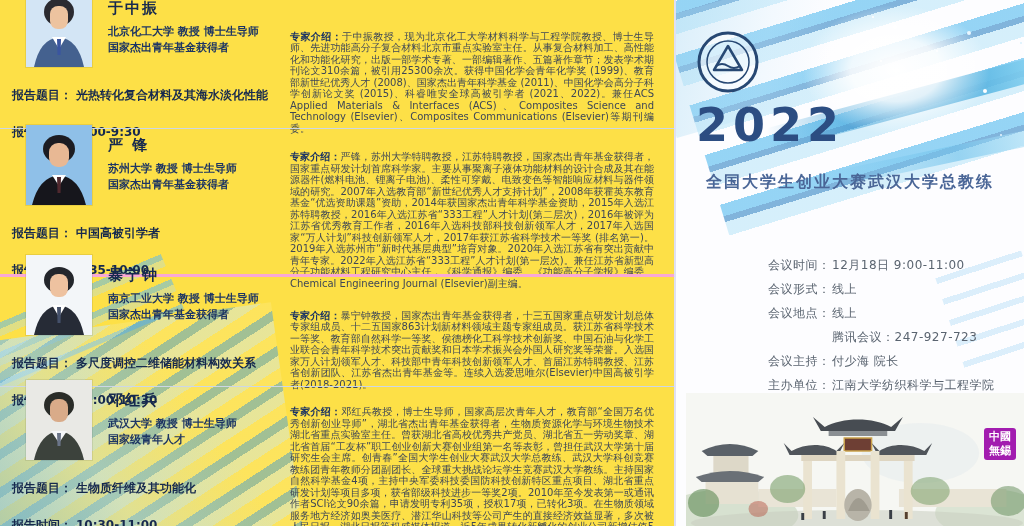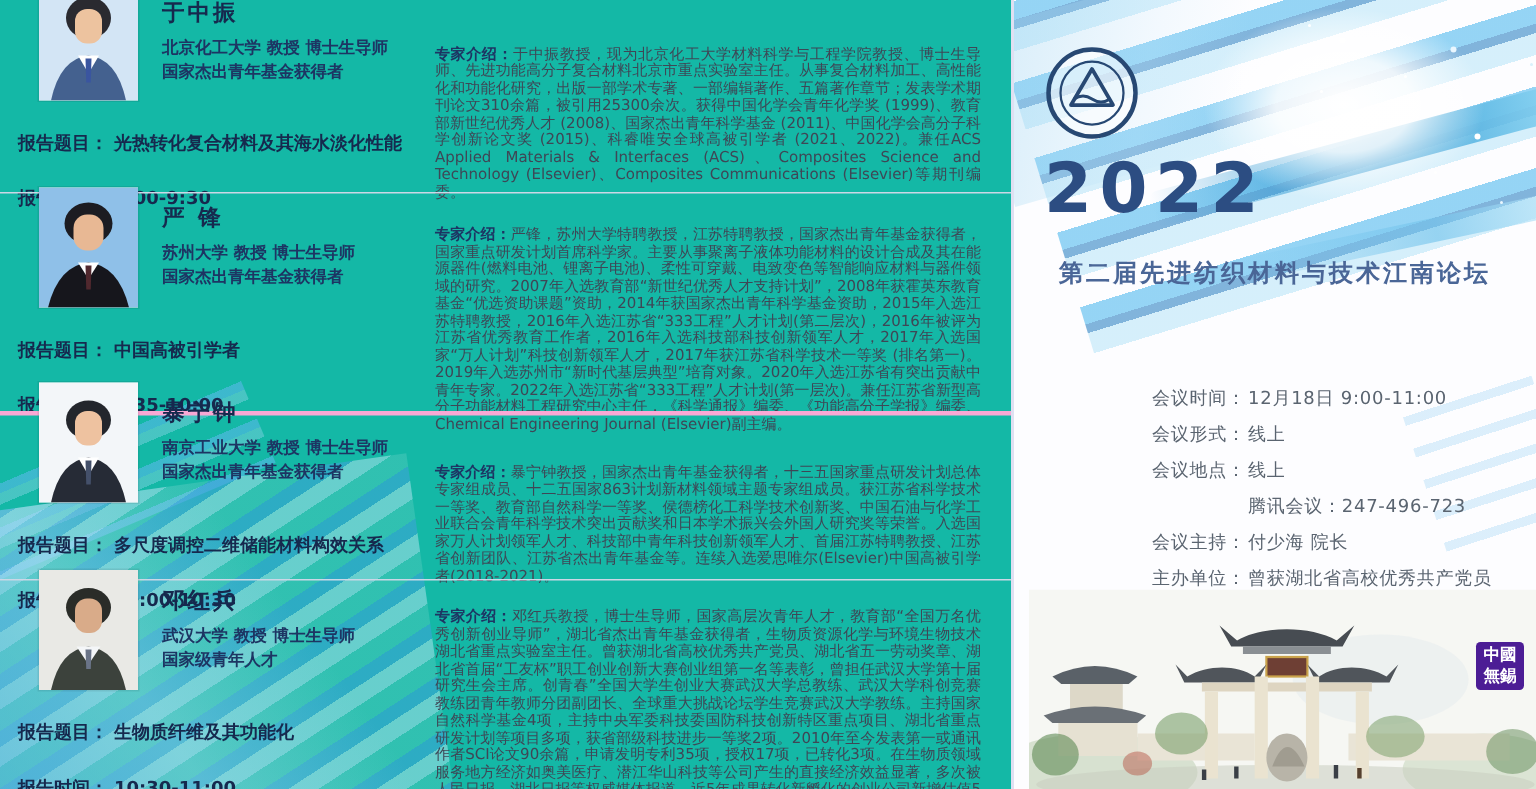--- a/index.html
+++ b/index.html
@@ -1,21 +1,21 @@
 <!DOCTYPE html>
 <html><head>
 <meta charset="utf-8">
 <style>
   * { margin:0; padding:0; box-sizing:border-box; }
   html,body { width:1024px; height:526px; overflow:hidden; }
   body { font-family:"DejaVu Sans","Liberation Sans",sans-serif; background:#fff; }
   .poster { position:relative; width:1024px; height:526px; display:flex; background:#fff; }
 
   
-  .left-panel { position:relative; width:674px; height:526px; background:#14b8a6; overflow:hidden; }
+  .left-panel { position:relative; width:674px; height:526px; background:#fde047; overflow:hidden; }
   .deco { position:absolute; pointer-events:none; z-index:0; }
   .streak-mid { left:-40px; top:290px; width:220px; height:64px; transform:rotate(-23deg);
     background:repeating-linear-gradient(180deg, rgba(90,180,235,0) 0 5px, rgba(95,185,238,.55) 5px 11px,
       rgba(170,220,248,.35) 11px 18px, rgba(255,255,255,0) 18px 27px); }
   .corner-wash { left:-70px; bottom:-50px; width:360px; height:250px; transform:rotate(-8deg);
     background:
       linear-gradient(62deg, rgba(86,170,230,.65), rgba(170,218,247,.35) 45%, rgba(255,255,255,0) 72%),
       repeating-linear-gradient(155deg, rgba(70,160,225,.5) 0 9px, rgba(205,235,252,.45) 9px 20px, rgba(255,255,255,.12) 20px 32px); }
 
   .row { position:relative; z-index:1; display:flex; align-items:center; width:100%; }
@@ -68,21 +68,21 @@
   .year { position:absolute; top:98px; left:20px; z-index:2; font-size:46px; font-weight:800; 
     color:#2c4d82; letter-spacing:5px; }
   .forum-title { position:absolute; top:172px; left:0; right:0; z-index:2; text-align:center;
     font-size:16px; font-weight:600; letter-spacing:2px; color:#4a6697; }
   .details { position:absolute; top:258px; left:92px; right:4px; z-index:2; }
   .drow { display:flex; margin-bottom:9px; font-size:12px; line-height:15px; color:#5a6470; letter-spacing:.5px; white-space:nowrap; }
   .dlabel { width:64px; flex:none; }
 
   .illus { position:absolute; left:10px; right:0; bottom:0; height:133px; z-index:1; }
   .illus svg { display:block; width:100%; height:100%; }
-  .seal { position:absolute; right:8px; bottom:66px; z-index:3; width:32px; height:32px; background:#4c1d95;
+  .seal { position:absolute; right:8px; bottom:66px; z-index:3; width:32px; height:32px; background:#a21caf;
     border-radius:3px; color:#fff; font-size:11px; line-height:14px; font-weight:bold; text-align:center; padding-top:2px; }
 </style>
 </head>
 <body>
 
 <div class="poster">
 
   <div class="left-panel">
     <div class="deco streak-mid"></div>
     <div class="deco corner-wash"></div>
@@ -210,46 +210,46 @@
     <div class="logo">
       <svg viewBox="0 0 64 64">
         <circle cx="32" cy="32" r="29" fill="rgba(255,255,255,.6)" stroke="#274873" stroke-width="3"></circle>
         <circle cx="32" cy="32" r="21" fill="none" stroke="#274873" stroke-width="1.5"></circle>
         <path d="M32 16 L46 40 L18 40 Z" fill="none" stroke="#274873" stroke-width="2.5" stroke-linejoin="round"></path>
         <path d="M20 36 Q26 32 32 36 Q38 40 44 36" fill="none" stroke="#274873" stroke-width="2"></path>
       </svg>
     </div>
 
     <div class="year">2022</div>
-    <div class="forum-title">第二届先进纺织材料与技术江南论坛</div>
+    <div class="forum-title">全国大学生创业大赛武汉大学总教练</div>
 
     <div class="details">
       <div class="drow">
           <span class="dlabel">会议时间：</span>
           <span>12月18日 9:00-11:00</span>
         </div>
       <div class="drow">
           <span class="dlabel">会议形式：</span>
           <span>线上</span>
         </div>
       <div class="drow">
           <span class="dlabel">会议地点：</span>
           <span>线上</span>
         </div>
       <div class="drow">
           <span class="dlabel"></span>
-          <span>腾讯会议：247-496-723</span>
+          <span>腾讯会议：247-927-723</span>
         </div>
       <div class="drow">
           <span class="dlabel">会议主持：</span>
           <span>付少海 院长</span>
         </div>
       <div class="drow">
           <span class="dlabel">主办单位：</span>
-          <span>曾获湖北省高校优秀共产党员</span>
+          <span>江南大学纺织科学与工程学院</span>
         </div>
     </div>
 
     <div class="illus">
       <svg viewBox="0 0 346 133" preserveAspectRatio="none">
         <rect width="346" height="133" fill="#f6f7f3"></rect>
         <ellipse cx="45" cy="122" rx="70" ry="26" fill="#9db88f" opacity="0.35"></ellipse>
         <ellipse cx="310" cy="120" rx="55" ry="24" fill="#9db88f" opacity="0.3"></ellipse>
         <ellipse cx="175" cy="130" rx="170" ry="13" fill="#c9cdbf" opacity="0.55"></ellipse>
         <ellipse cx="240" cy="60" rx="60" ry="30" fill="#e7ecef" opacity="0.6"></ellipse>

